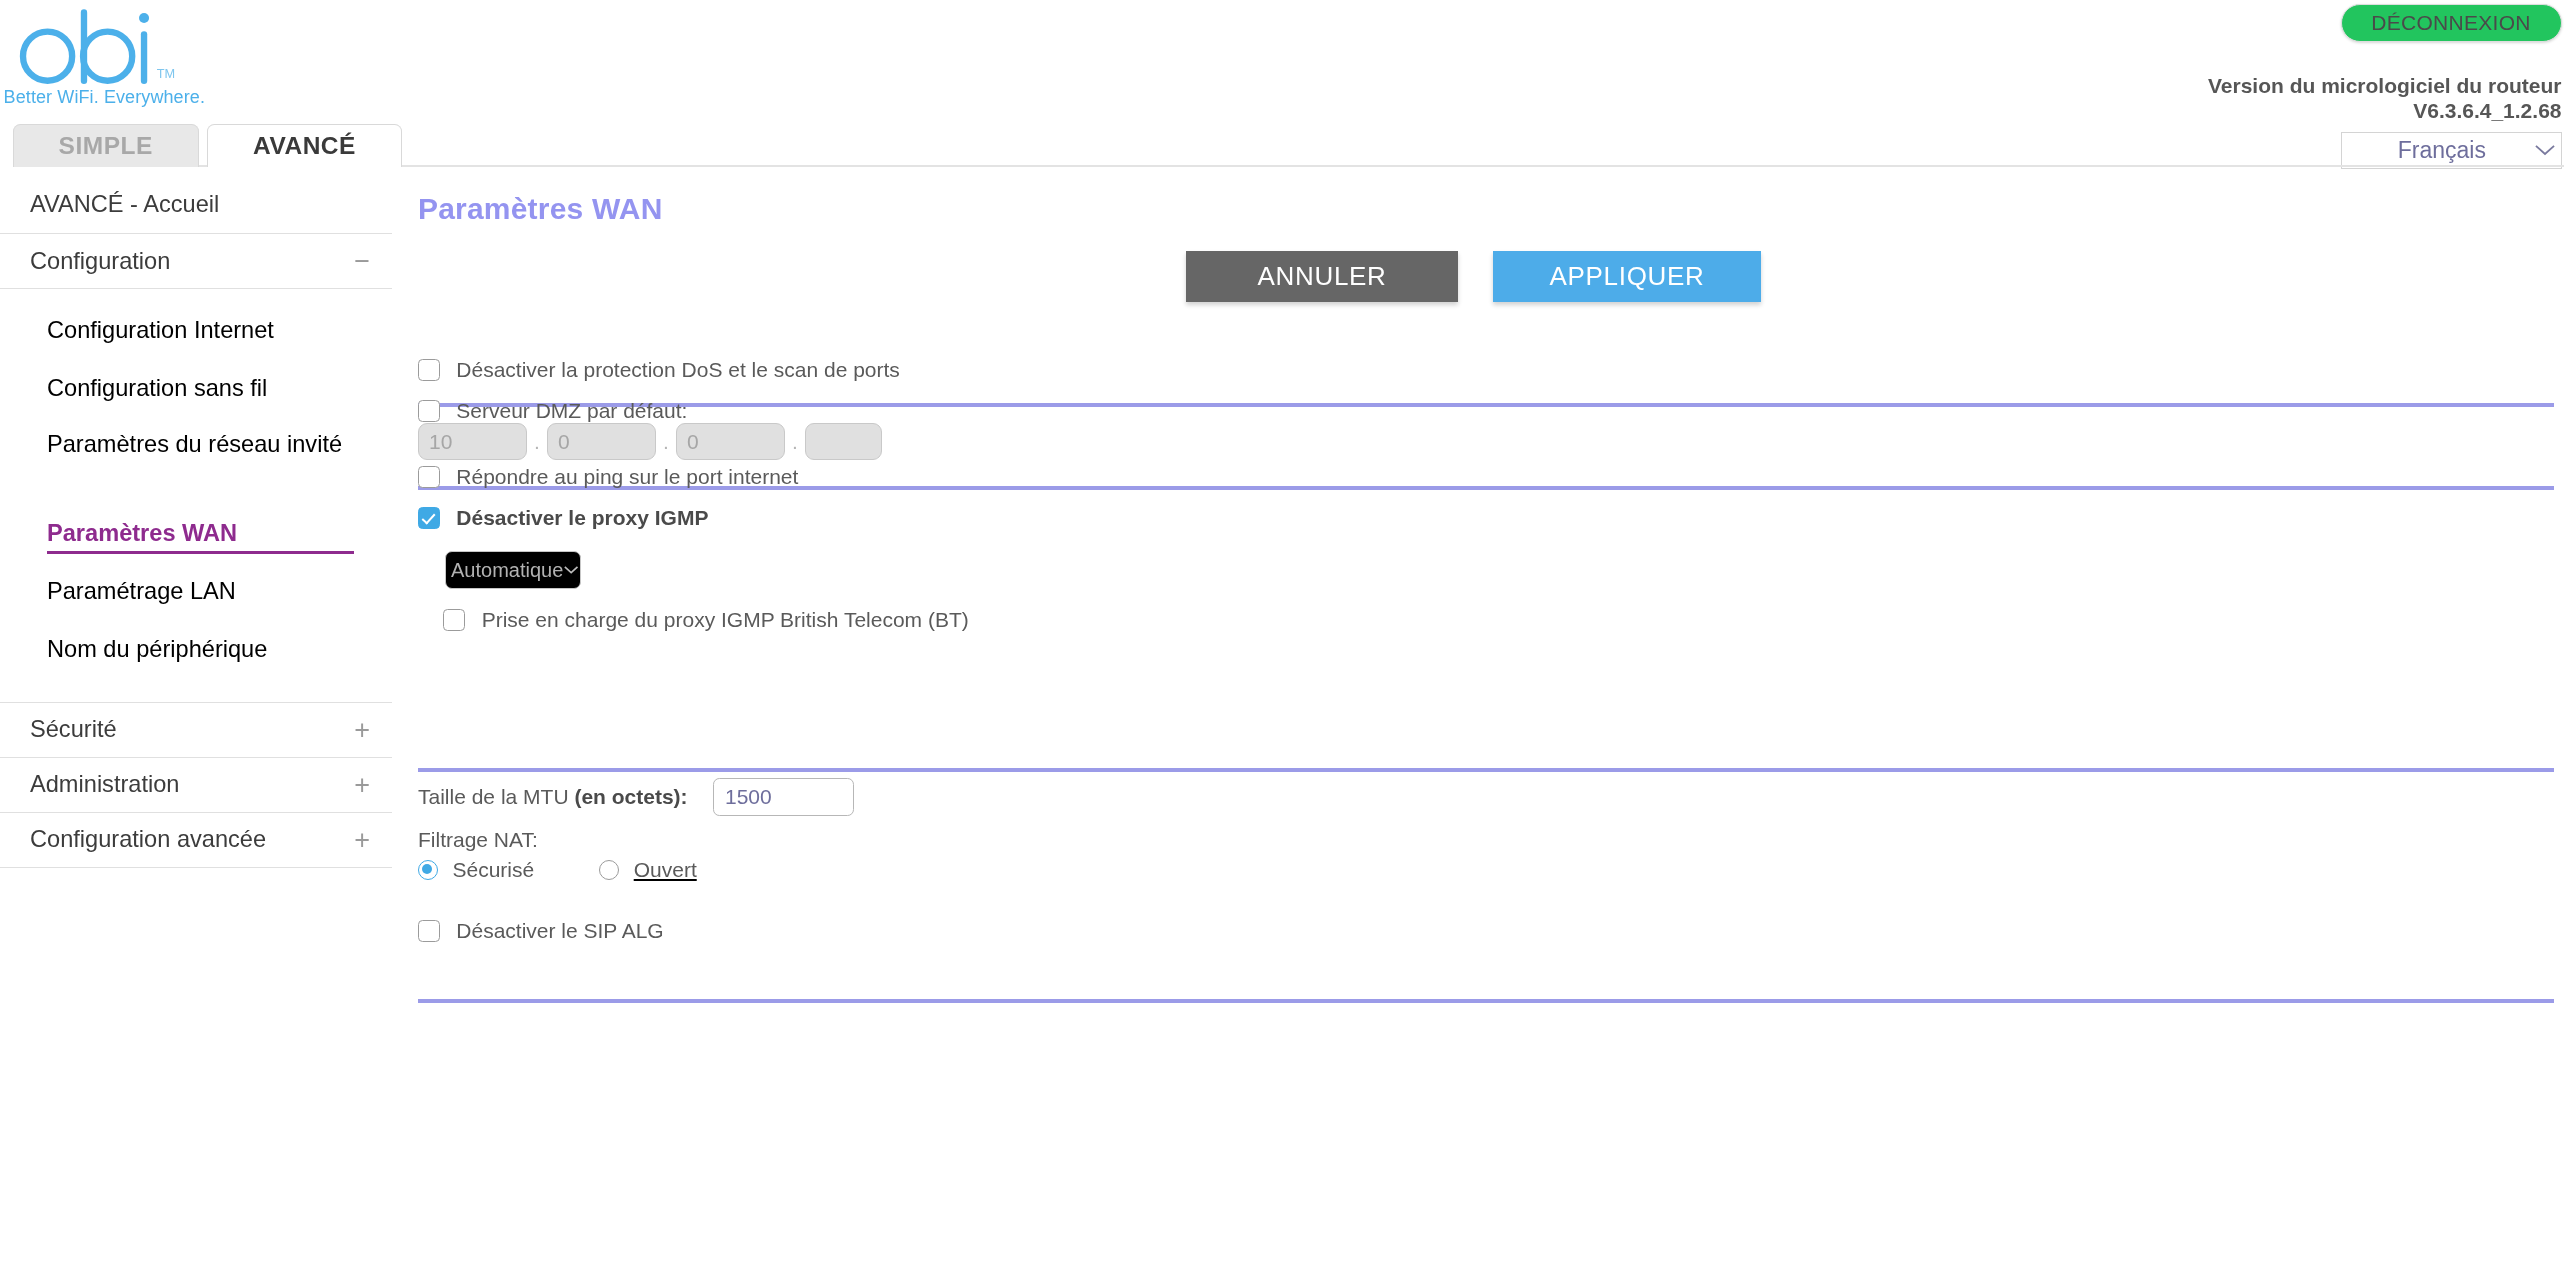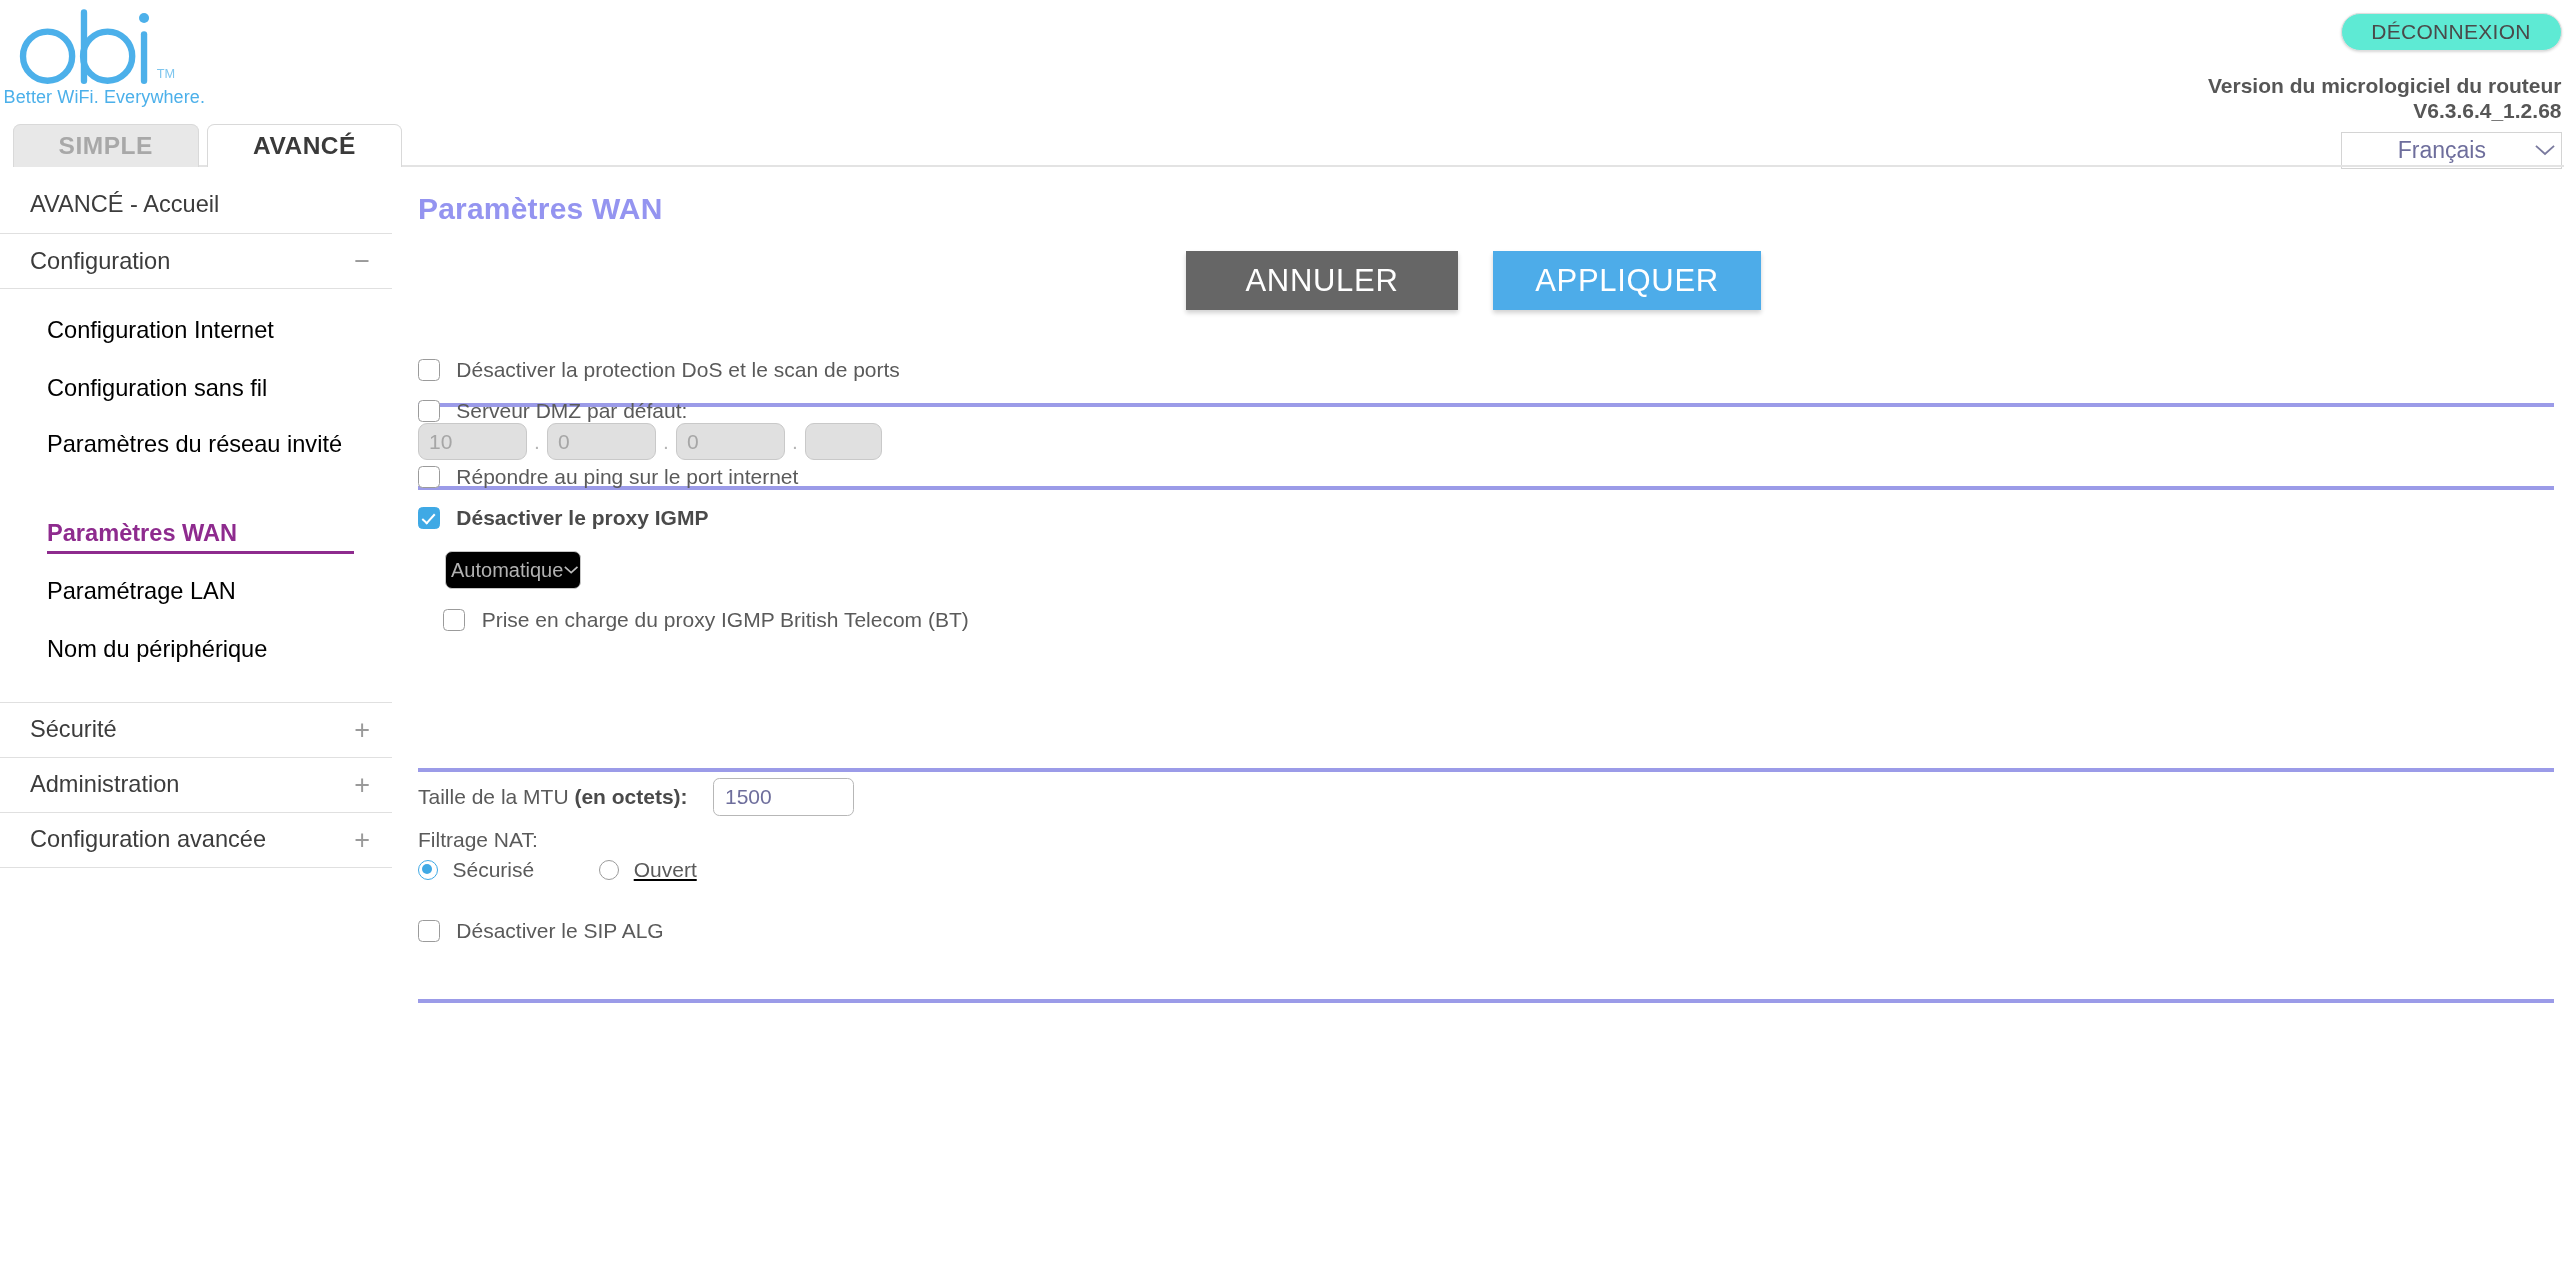--- a/index.html
+++ b/index.html
@@ -37,25 +37,25 @@
     top: 87px;
     font-size: 18px;
     color: #4cb0ea;
     letter-spacing: 0.1px;
     white-space: nowrap;
   }
 
   #logout-button {
     position: absolute;
     right: 14.5px;
-    top: 13px;
+    top: 4px;
     width: 221px;
     height: 38px;
     border-radius: 19px;
-    background: #5eead4;
+    background: #22c55e;
     border: 0.9px solid #dedede;
     box-shadow: 0 0.9px 2.7px rgba(0,0,0,.16);
     color: #4a4a4a;
     font-size: 21px;
     letter-spacing: 0.3px;
     display: flex;
     align-items: center;
     justify-content: center;
     box-sizing: border-box;
     cursor: pointer;
@@ -234,24 +234,24 @@
     top: 18px;
     font-size: 30px;
     font-weight: bold;
     color: #9494f0;
     letter-spacing: 0.2px;
   }
 
   .action-button {
     position: absolute;
     top: 77px;
-    height: 59px;
+    height: 51px;
     border: none;
     color: #ffffff;
-    font-size: 31px;
+    font-size: 26px;
     letter-spacing: 0.7px;
     display: flex;
     align-items: center;
     justify-content: center;
     box-shadow: 0 2.7px 4.5px rgba(0,0,0,.18);
     cursor: pointer;
   }
   #cancel-button {
     left: 768px;
     width: 272px;

